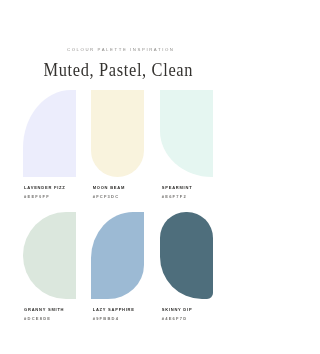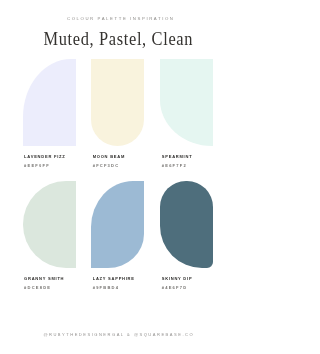--- a/index.html
+++ b/index.html
@@ -1,17 +1,17 @@
 <!DOCTYPE html>
 <html><head>
 <meta charset="utf-8">
 <style>
   html,body{margin:0;padding:0;}
   body{width:236px;height:354px;background:#ffffff;font-family:"Liberation Sans",sans-serif;overflow:hidden;-webkit-font-smoothing:antialiased;}
-  .page{position:relative;width:236px;height:278px;background:#fff;}
+  .page{position:relative;width:236px;height:278px;background:#fff;margin-top:31px;}
   .eyebrow{position:absolute;left:0;right:0;top:16.2px;text-align:center;font-size:4.3px;line-height:5px;letter-spacing:1.57px;color:#8e8c89;font-weight:400;text-indent:5.5px;will-change:opacity;}
   .title{position:absolute;left:0;right:0;top:29.8px;text-align:center;font-family:"Liberation Serif",serif;font-size:18px;line-height:18px;color:#34322f;letter-spacing:0.72px;text-indent:0.72px;font-weight:400;will-change:opacity;transform:scaleX(0.91);}
   .cell{position:absolute;}
   .sw{width:100%;}
   .name{position:absolute;font-size:4.05px;line-height:4.3px;letter-spacing:0.75px;color:#2b2a28;font-weight:700;will-change:opacity;}
   .hex{position:absolute;font-size:4.05px;line-height:4.3px;letter-spacing:1.2px;color:#757370;font-weight:600;will-change:opacity;}
   .footer{position:absolute;left:0;right:0;top:332.7px;text-align:center;font-size:4.05px;line-height:4.3px;letter-spacing:1.5px;color:#949290;text-indent:1.5px;will-change:opacity;}
 </style>
 </head>
 <body>

